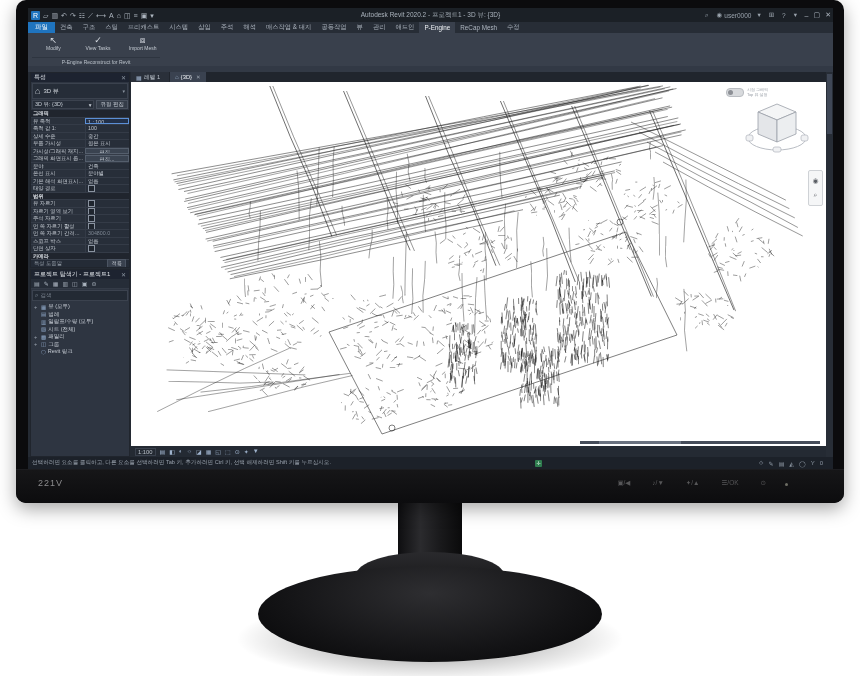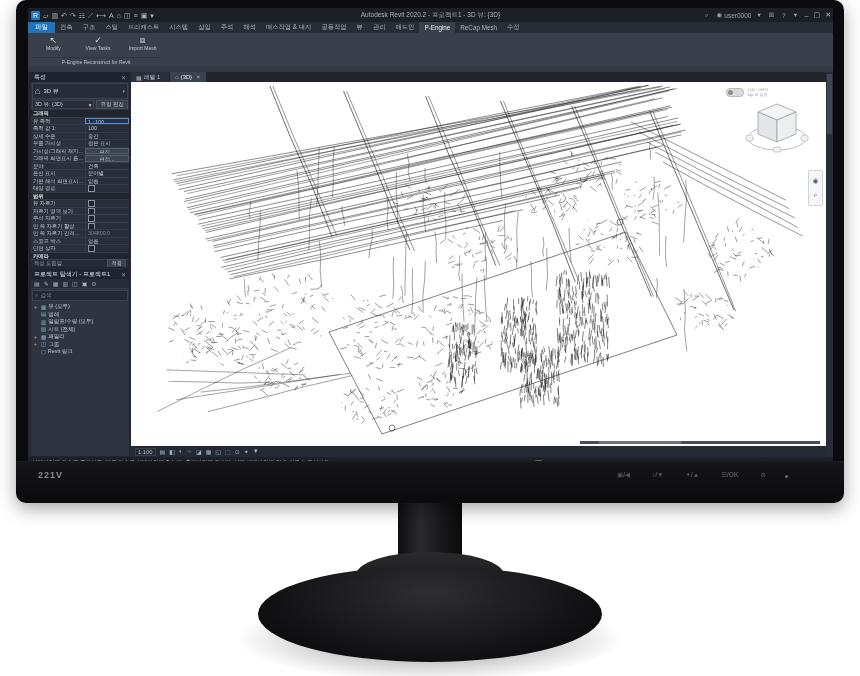--- a/index.html
+++ b/index.html
@@ -3,22 +3,22 @@
 <meta charset="utf-8">
 <style>
   html,body{margin:0;padding:0;background:#ffffff;font-family:"Liberation Sans","DejaVu Sans",sans-serif;}
   .stage{position:relative;width:860px;height:676px;overflow:hidden;background:#fff;}
   
   .floor-shadow{position:absolute;left:235px;top:596px;width:390px;height:86px;border-radius:50%;
     background:radial-gradient(ellipse at center,rgba(0,0,0,.45),rgba(0,0,0,0) 70%);}
   .bezel{position:absolute;left:16px;top:0;width:828px;height:503px;background:#0b0b0d;border-radius:10px;
     box-shadow:0 6px 18px rgba(0,0,0,.35);}
   .screen{position:absolute;left:12px;top:8px;width:805px;height:461px;background:#242a33;overflow:hidden;}
-  .chin{position:absolute;left:0;bottom:8px;width:100%;height:33px;border-top:1px solid #1c1c1f;
-    background:linear-gradient(#161618,#0c0c0e);border-radius:0 0 10px 10px;font-weight:bold;}
+  .chin{position:absolute;left:0;bottom:0;width:100%;height:33px;border-top:1px solid #1c1c1f;
+    background:linear-gradient(#161618,#0c0c0e);border-radius:0 0 10px 10px;}
   .model{position:absolute;left:22px;top:8px;color:#8b8b8d;font-size:9px;letter-spacing:1px;}
   .osd{position:absolute;right:78px;top:9px;display:flex;gap:22px;}
   .osd-btn{color:#565658;font-size:6.5px;}
   .led{position:absolute;right:56px;top:13px;width:3px;height:3px;border-radius:50%;background:#6d6d64;}
   .neck{position:absolute;left:398px;top:503px;width:64px;height:66px;
     background:linear-gradient(90deg,#0e0e10,#2b2b2e 35%,#1a1a1c 65%,#0a0a0b);}
   .base-top{position:absolute;left:356px;top:552px;width:148px;height:46px;border-radius:50%;
     background:linear-gradient(#2a2a2d,#111113);}
   .base-main{position:absolute;left:258px;top:566px;width:344px;height:96px;border-radius:50%;
     background:radial-gradient(ellipse at 50% 28%,#2e2e31,#131315 62%,#050506);}

